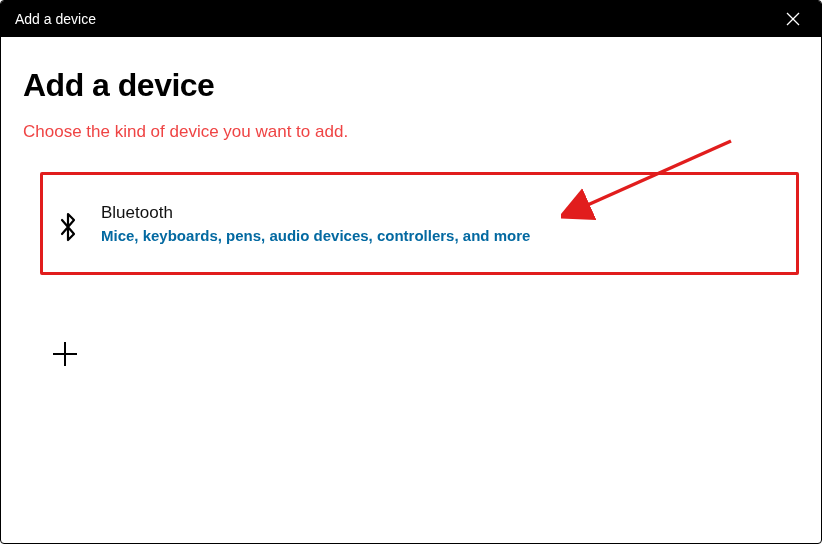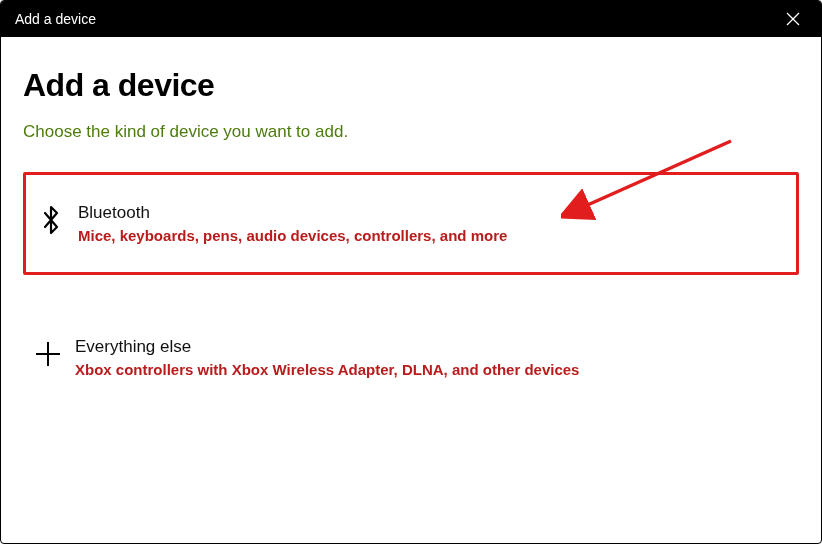--- a/index.html
+++ b/index.html
@@ -23,42 +23,43 @@
       padding: 0 12px 0 14px;
     }
     .titlebar-title { font-size: 14px; font-weight: 400; }
     .close-btn {
       width: 32px; height: 32px;
       display: flex; align-items: center; justify-content: center;
       cursor: pointer;
     }
     .content { padding: 30px 22px 0 22px; }
     .page-title { font-size: 32px; font-weight: 600; letter-spacing: -0.5px; margin-bottom: 18px; }
-    .subtitle { font-size: 17px; font-weight: 400; color: #4d7c0f; margin-bottom: 30px; }
+    .subtitle { font-size: 17px; font-weight: 400; color: #ef4444; margin-bottom: 30px; }
     .options { display: flex; flex-direction: column; gap: 40px; margin-top: 10px; }
     .option {
       display: flex;
-      align-items: flex-start;
-      gap: 10px;
+      align-items: flex-end;
+      gap: 16px;
       padding: 22px 12px 22px 8px;
       cursor: pointer;
       border-radius: 2px;
+      margin-left: 17px;
     }
     .option.highlighted {
       border: 3px solid #e11d1d;
       padding: 28px 12px 28px 8px;
     }
     .option-icon {
       width: 34px; height: 34px;
       display: flex; align-items: center; justify-content: center;
       flex-shrink: 0;
     }
     .option-text { flex: 1; }
     .option-title { font-size: 17px; font-weight: 400; color: #111; margin-bottom: 4px; }
-    .option-desc { font-size: 15px; font-weight: 600; color: #b91c1c; }
+    .option-desc { font-size: 15px; font-weight: 600; color: #0369a1; }
     .annotation-arrow {
       position: absolute;
       top: 134px; left: 560px;
       pointer-events: none;
     }
   </style>
 </head>
 <body>
 
 <div class="titlebar">
@@ -90,24 +91,20 @@
     </div>
 
 
     <div class="option">
       <div class="option-icon">
         <svg width="28" height="28" viewBox="0 0 28 28">
           <line x1="14" y1="2" x2="14" y2="26" stroke="#000" stroke-width="2"></line>
           <line x1="2" y1="14" x2="26" y2="14" stroke="#000" stroke-width="2"></line>
         </svg>
       </div>
-      <div class="option-text">
-        <div class="option-title">Everything else</div>
-        <div class="option-desc">Xbox controllers with Xbox Wireless Adapter, DLNA, and other devices</div>
-      </div>
     </div>
 
   </div>
 </div>
 
 <svg class="annotation-arrow" width="180" height="90">
   <defs>
     <marker id="ah" markerWidth="12" markerHeight="12" refX="2" refY="5" orient="auto">
       <path d="M0,0 L10,5 L0,10 Z" fill="#e11d1d"></path>
     </marker>

